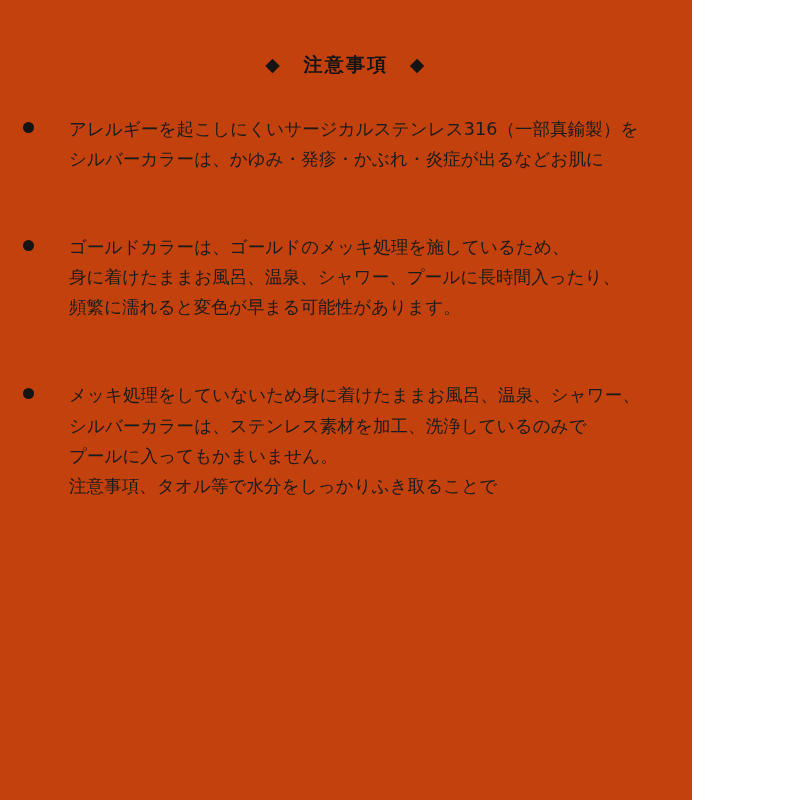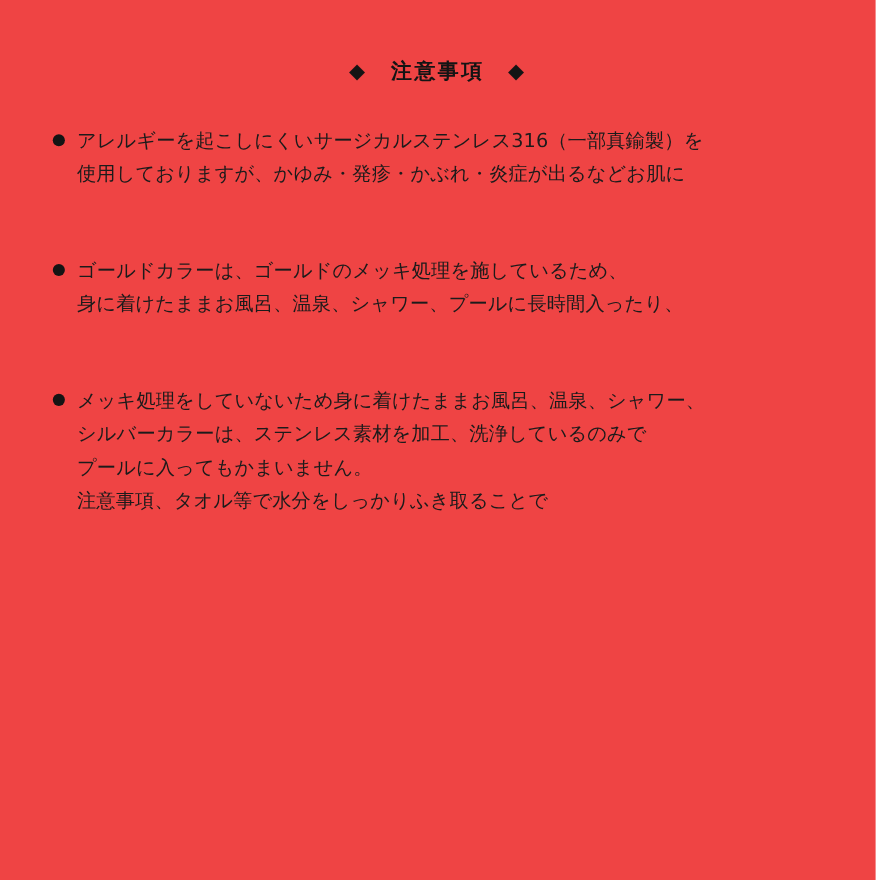--- a/index.html
+++ b/index.html
@@ -10,47 +10,48 @@
   }
   body {
     width: 800px;
     height: 800px;
     font-family: "DejaVu Sans", "Liberation Sans", sans-serif;
     color: #1c1c1c;
     overflow: hidden;
   }
   .page {
     position: relative;
-    width: 796px;
+    width: 692px;
     height: 800px;
     box-sizing: border-box;
-    background: #ef4444;
+    background: #c2410c;
   }
   .doc-title {
     text-align: center;
     font-size: 19px;
     font-weight: 700;
     letter-spacing: 0.12em;
     color: #141414;
     margin: 0;
     padding-top: 52px;
     white-space: pre;
   }
   .notes {
     margin: 0;
     padding: 0;
     list-style: none;
     padding-top: 36px;
   }
   .note-item {
     display: flex;
     align-items: flex-start;
-    padding-left: 48px;
+    padding-left: 23px;
     padding-right: 34px;
     margin-bottom: 58px;
+    gap: 24px;
   }
   .bullet-icon {
     flex: 0 0 auto;
     width: 11px;
     height: 11px;
     border-radius: 50%;
     background: #141414;
     margin-top: 8px;
     margin-right: 11px;
   }
@@ -72,29 +73,30 @@
 <div class="page">
 
   <h1 class="doc-title">◆　注意事項　◆</h1>
 
   <ul class="notes">
 
     <li class="note-item">
       <span class="bullet-icon"></span>
       <div class="note-lines">
         <div class="note-line">アレルギーを起こしにくいサージカルステンレス316（一部真鍮製）を</div>
-        <div class="note-line">使用しておりますが、かゆみ・発疹・かぶれ・炎症が出るなどお肌に</div>
+        <div class="note-line">シルバーカラーは、かゆみ・発疹・かぶれ・炎症が出るなどお肌に</div>
       </div>
     </li>
 
     <li class="note-item">
       <span class="bullet-icon"></span>
       <div class="note-lines">
         <div class="note-line">ゴールドカラーは、ゴールドのメッキ処理を施しているため、</div>
         <div class="note-line">身に着けたままお風呂、温泉、シャワー、プールに長時間入ったり、</div>
+        <div class="note-line">頻繁に濡れると変色が早まる可能性があります。</div>
       </div>
     </li>
 
     <li class="note-item">
       <span class="bullet-icon"></span>
       <div class="note-lines">
         <div class="note-line">メッキ処理をしていないため身に着けたままお風呂、温泉、シャワー、</div>
         <div class="note-line">シルバーカラーは、ステンレス素材を加工、洗浄しているのみで</div>
         <div class="note-line">プールに入ってもかまいません。</div>
         <div class="note-line">注意事項、タオル等で水分をしっかりふき取ることで</div>

